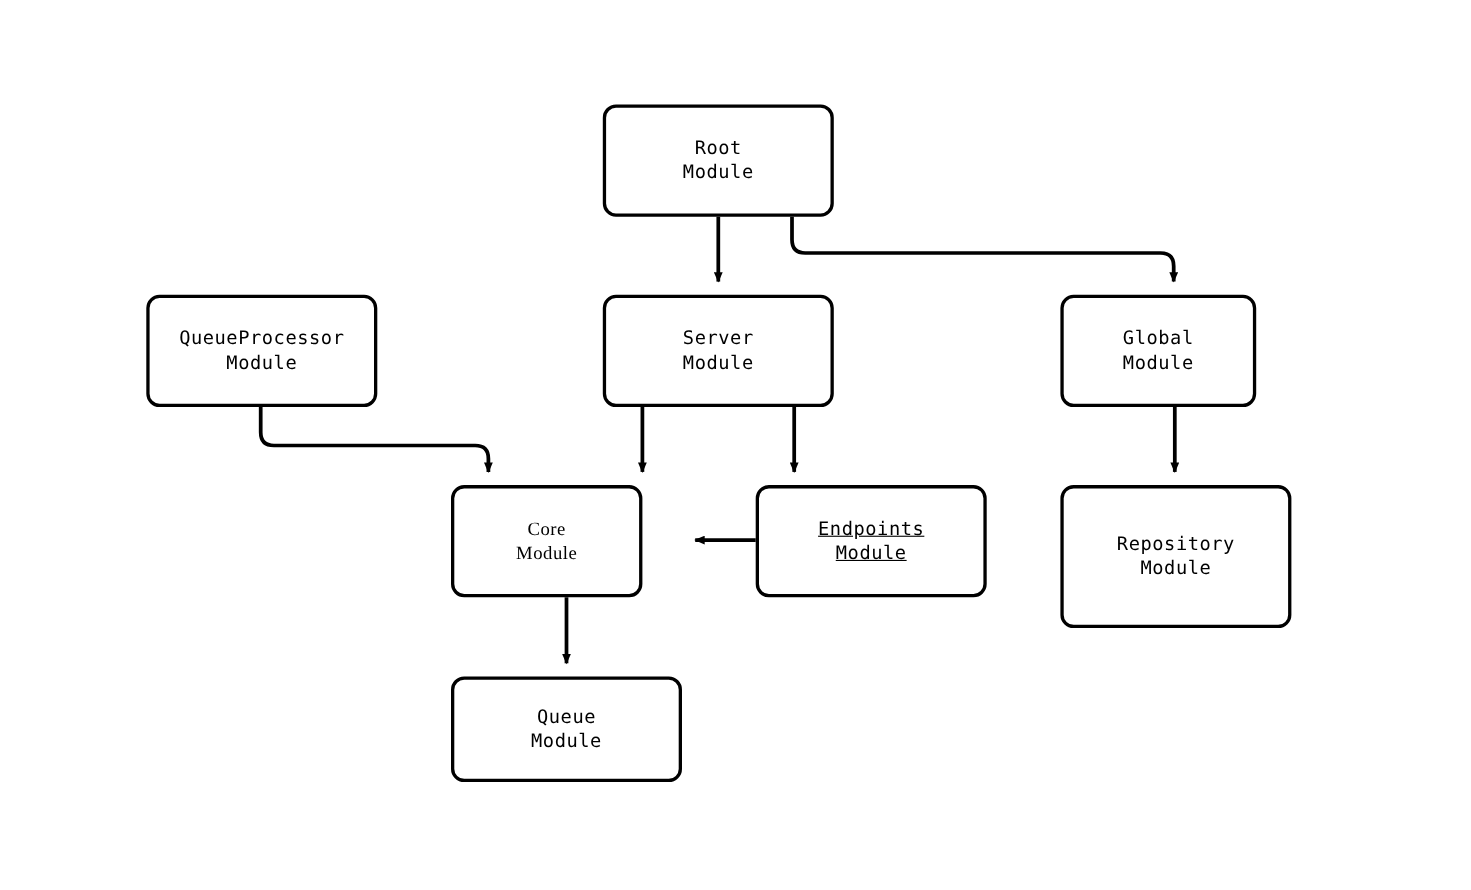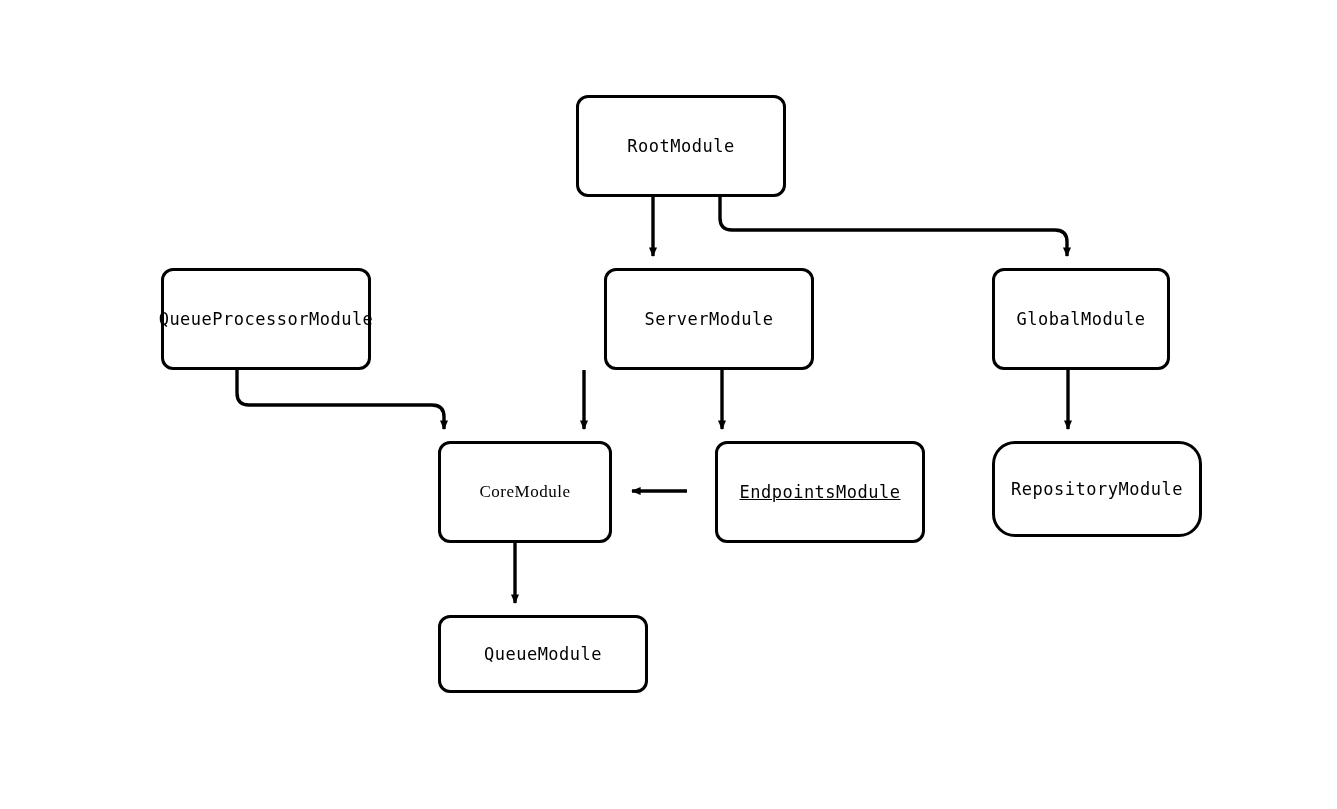--- a/index.html
+++ b/index.html
@@ -26,31 +26,30 @@
     height: 809px;
     pointer-events: none;
   }
   .node-box {
     position: absolute;
     box-sizing: border-box;
     background: #ffffff;
     border: 3px solid #000000;
     border-radius: 12px;
     display: flex;
-    flex-direction: row;
+    flex-direction: column;
     align-items: center;
     justify-content: center;
     text-align: center;
     font-family: "DejaVu Sans Mono", monospace;
     font-size: 17px;
     line-height: 22px;
     color: #000000;
     letter-spacing: 0.5px;
     z-index: 2;
-    margin-left: 28px;
   }
   .node-line {
     display: block;
     white-space: pre;
   }
 </style>
 </head>
 <body>
 
 <div id="diagram-canvas">
@@ -82,43 +81,43 @@
   <div class="node-box" style="left:548px; top:95px; width:210px; height:102px;">
     <span class="node-line">Root</span>
     <span class="node-line">Module</span>
   </div>
 
   <div class="node-box" style="left:133px; top:268px; width:210px; height:102px;">
     <span class="node-line">QueueProcessor</span>
     <span class="node-line">Module</span>
   </div>
 
-  <div class="node-box" style="left:576px; top:268px; width:210px; height:102px;">
+  <div class="node-box" style="left:548px; top:268px; width:210px; height:102px;">
     <span class="node-line">Server</span>
     <span class="node-line">Module</span>
   </div>
 
   <div class="node-box" style="left:964px; top:268px; width:178px; height:102px;">
     <span class="node-line">Global</span>
     <span class="node-line">Module</span>
   </div>
 
   <div class="node-box" style="left:410px; top:441px; width:174px; height:102px;font-family:Liberation Serif, serif;">
     <span class="node-line">Core</span>
     <span class="node-line">Module</span>
   </div>
 
   <div class="node-box" style="left:687px; top:441px; width:210px; height:102px;text-decoration:underline;">
     <span class="node-line">Endpoints</span>
     <span class="node-line">Module</span>
   </div>
 
-  <div class="node-box" style="left:964px; top:441px; width:210px; height:96px;border-radius:23px;">
+  <div class="node-box" style="left:964px; top:441px; width:210px; height:130px;">
     <span class="node-line">Repository</span>
     <span class="node-line">Module</span>
   </div>
 
-  <div class="node-box" style="left:410px; top:615px; width:210px; height:78px;">
+  <div class="node-box" style="left:410px; top:615px; width:210px; height:96px;">
     <span class="node-line">Queue</span>
     <span class="node-line">Module</span>
   </div>
 
 </div>
 
 </body></html>

